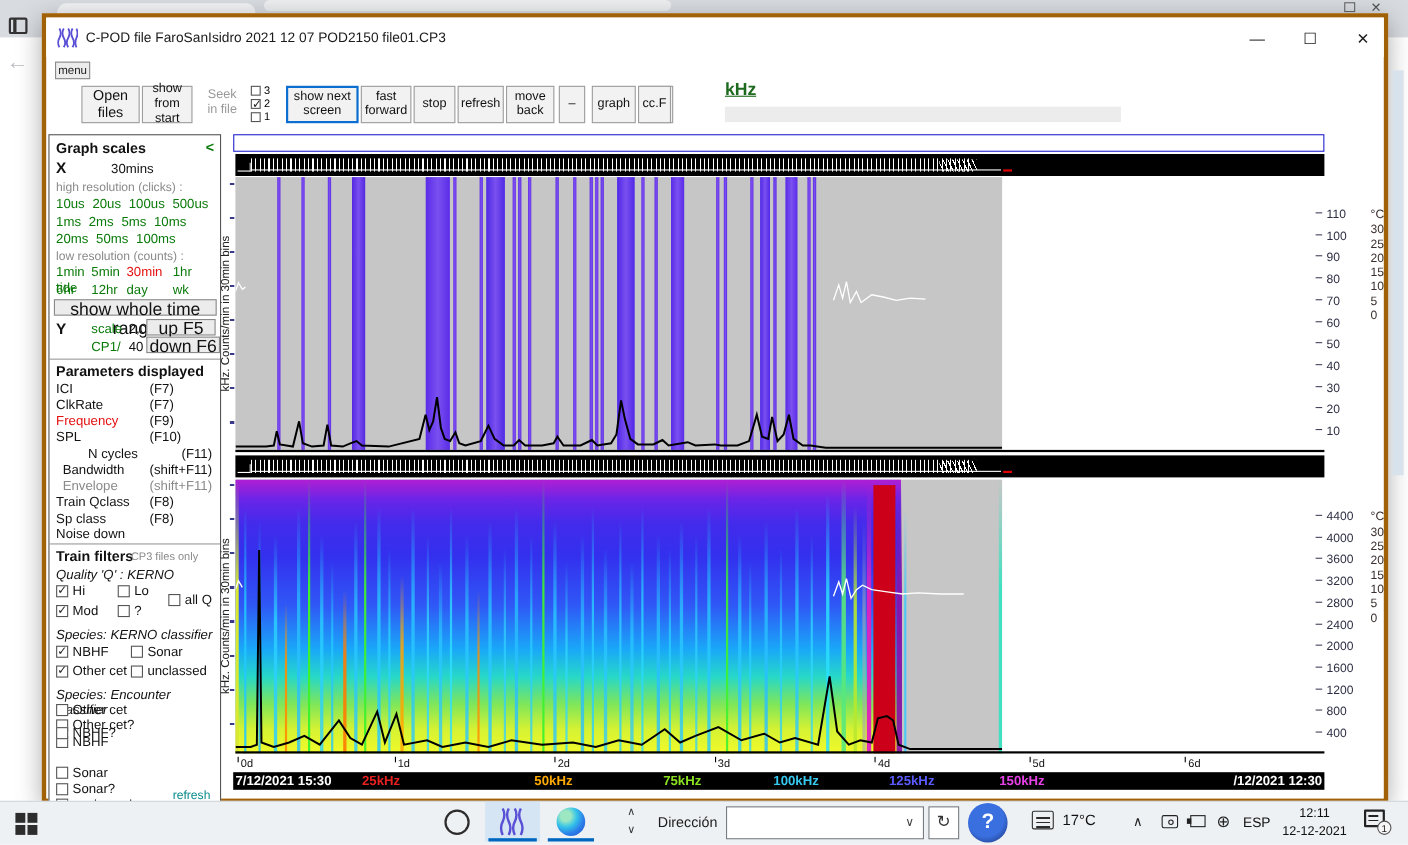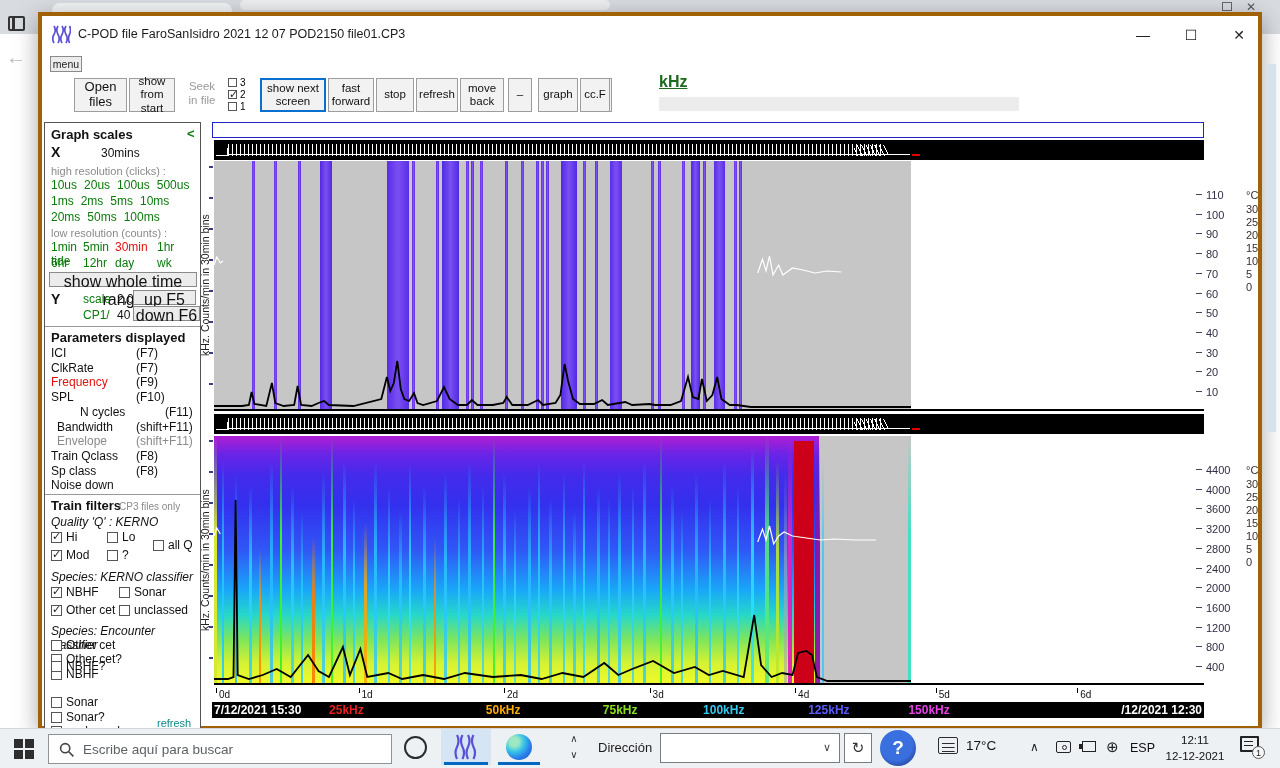--- a/index.html
+++ b/index.html
@@ -502,27 +502,20 @@
 
 <div id="scrollstrip"></div>
 
 <div id="taskbar">
   <div id="start">
       <div></div>
       <div></div>
       <div></div>
       <div></div>
     </div>
-  <div id="searchbox">
-    <svg width="16" height="16" viewBox="0 0 16 16">
-      <circle cx="6.2" cy="6.2" r="4.6" fill="none" stroke="#444" stroke-width="1.6"></circle>
-      <line x1="9.8" y1="9.8" x2="14.4" y2="14.4" stroke="#444" stroke-width="1.6"></line>
-    </svg>
-    <span>Escribe aquí para buscar</span>
-  </div>
 </div>
 <div id="cortana"></div>
 <div class="task-tile" id="tile-cpod">
   <svg id="cpod-glyph" viewBox="0 0 24 26">
     <g stroke="#5a50d6" stroke-width="2.2" fill="none">
       <path d="M3,1 q3,5.5 0,12 q-3,5.5 0,12"></path>
       <path d="M8.5,1 q-3,5.5 0,12 q3,5.5 0,12"></path>
       <path d="M14,1 q3,5.5 0,12 q-3,5.5 0,12"></path>
       <path d="M19.5,1 q-3,5.5 0,12 q3,5.5 0,12"></path>
     </g>

